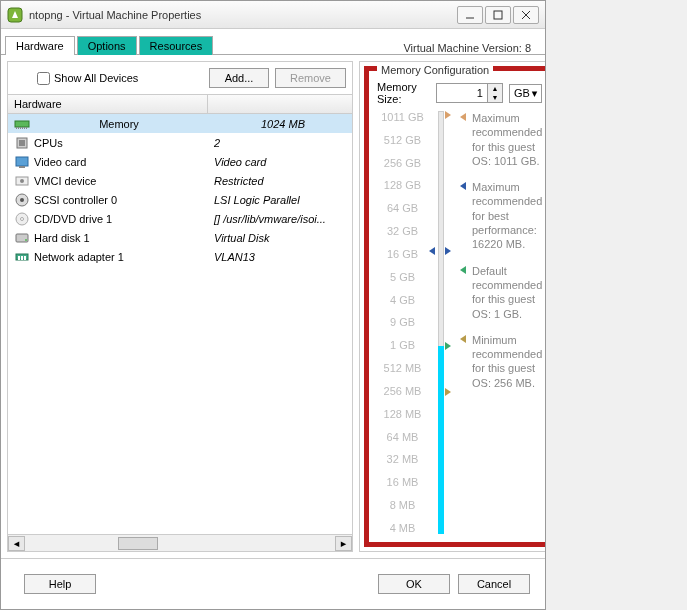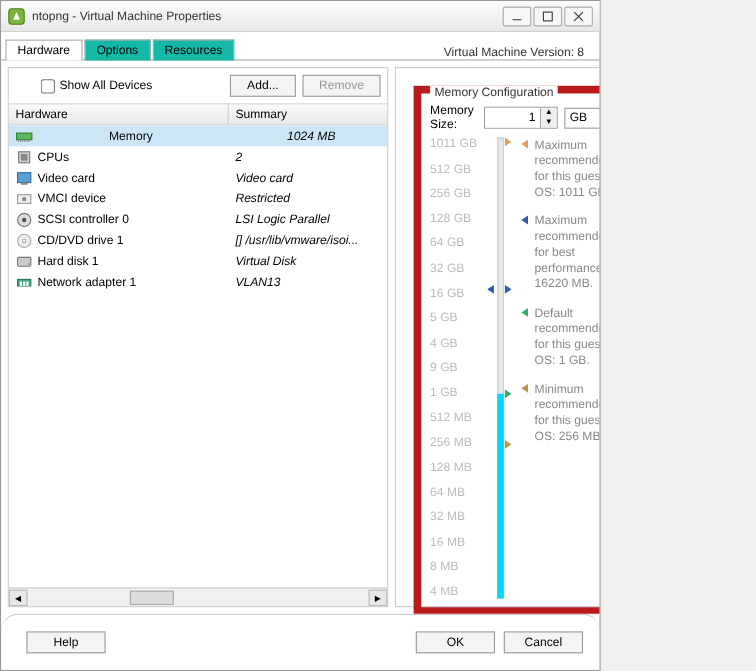--- a/index.html
+++ b/index.html
@@ -28,39 +28,39 @@
 .row { display: flex; align-items: center; height: 19px; }
 .row.selected { background: #cde6f7; text-align: center; }
 .row .ic { width: 16px; height: 16px; margin: 0 4px 0 6px; display:flex; align-items:center; justify-content:center; }
 .row .c1 { flex: 0 0 174px; padding-right:4px; white-space: nowrap; overflow: hidden; }
 .row .c2 { flex: 1; padding-left: 6px; white-space: nowrap; overflow: hidden; text-overflow: ellipsis; font-style: italic; }
 .hscroll { height: 17px; background: #f0f0f0; border-top: 1px solid #ccc; position: relative; display:flex; align-items:center; }
 .hscroll .arrow { width: 17px; height: 15px; border: 1px solid #bbb; background:#e8e8e8; display:flex;align-items:center;justify-content:center; }
 .hscroll .track { flex:1; position:relative; height:15px; }
 .hscroll .thumb { position:absolute; left:30%; width:40px; height:13px; top:1px; background:#ddd; border:1px solid #aaa; }
 .right { flex: 1; border: 1px solid #ccc; }
-.fieldset { position: relative; border: 7px solid #b91c1c; margin: 16px; height: calc(100% - 8px); padding: 10px 8px 8px 8px; }
+.fieldset { position: relative; border: 5px solid #b91c1c; margin: 4px; height: calc(100% - 8px); padding: 10px 8px 8px 8px; }
 .legend { position: absolute; top: -7px; left: 8px; background: #fff; padding: 0 4px; color: #333; }
 .memtop { display: flex; align-items: center; gap: 6px; margin-bottom: 6px; justify-content: flex-end; }
 .spin { display:flex; border:1px solid #999; }
 .spin input { width: 50px; border:none; text-align:right; padding:2px 4px; outline:none; }
 .spin .spbtns { display:flex; flex-direction:column; border-left:1px solid #999; }
 .spin .sp { width:14px; height:9px; display:flex;align-items:center;justify-content:center; font-size:7px; background:#eee; }
-.unit { border:1px solid #999; padding:2px 4px; display:flex; align-items:center; gap:12px; }
+.unit { border:1px solid #999; padding:2px 4px; display:flex; align-items:center; gap:2px; }
 .membody { display:flex; height: calc(100% - 30px); }
-.scalecol { flex:0 0 55px; display:flex; flex-direction:column; justify-content:space-between; text-align:left; color:#bbb; padding-right:4px; font-size:10px; }
+.scalecol { flex:0 0 55px; display:flex; flex-direction:column; justify-content:space-between; text-align:center; color:#bbb; padding-right:4px; font-size:10px; }
 .barcol { flex:0 0 18px; position:relative; }
 .vbar { position:absolute; left:6px; top:0; bottom:0; width:6px; background:#e8e8e8; border:1px solid #ccc; }
 .vfill { position:absolute; left:6px; width:6px; background:#00d8ff; bottom:0; }
 .marker { position:absolute; left:13px; width:0; height:0; border-top:4px solid transparent; border-bottom:4px solid transparent; }
 .marker.l { left:-3px; border-right:6px solid; border-left:none; }
 .notes { flex:1; padding-left: 10px; display:flex; flex-direction:column; gap: 12px; }
 .note { display:flex; gap:6px; color:#888; font-size:10px; line-height:1.3; }
 .note .tri { width:0;height:0;border-top:4px solid transparent;border-bottom:4px solid transparent;border-right:6px solid; margin-top:2px; flex-shrink:0; }
-.footer { border-top: 1px solid #ccc; padding: 15px; display: flex; border-radius: 15px; }
+.footer { border-top: 1px solid #ccc; padding: 15px; display: flex; }
 .footer .help { }
 .footer .spacer { flex:1; }
 .footer .btn { min-width: 72px; margin-left: 8px; }
 </style>
 </head>
 <body>
 
 <div class="window">
   <div class="titlebar">
     <span class="app-icon"><svg width="16" height="16">
@@ -103,21 +103,20 @@
         <label class="chk">
           <input type="checkbox" style="">
           <span>Show All Devices</span>
         </label>
         <button class="btn">Add...</button>
         <button class="btn disabled">Remove</button>
       </div>
       <div class="list">
         <div class="hdr">
           <div class="col1">Hardware</div>
-          <div class="col2">Summary</div>
         </div>
         <div class="rows" id="hwrows">
             <div class="row selected">
               <span class="ic">
                 <svg width="16" height="16">
                   <rect x="1" y="5" width="14" height="6" fill="#5bb85b" stroke="#2e7d2e"></rect>
                   <rect x="2" y="11" width="1" height="2" fill="#888"></rect>
                   <rect x="4" y="11" width="1" height="2" fill="#888"></rect>
                   <rect x="6" y="11" width="1" height="2" fill="#888"></rect>
                   <rect x="8" y="11" width="1" height="2" fill="#888"></rect>

